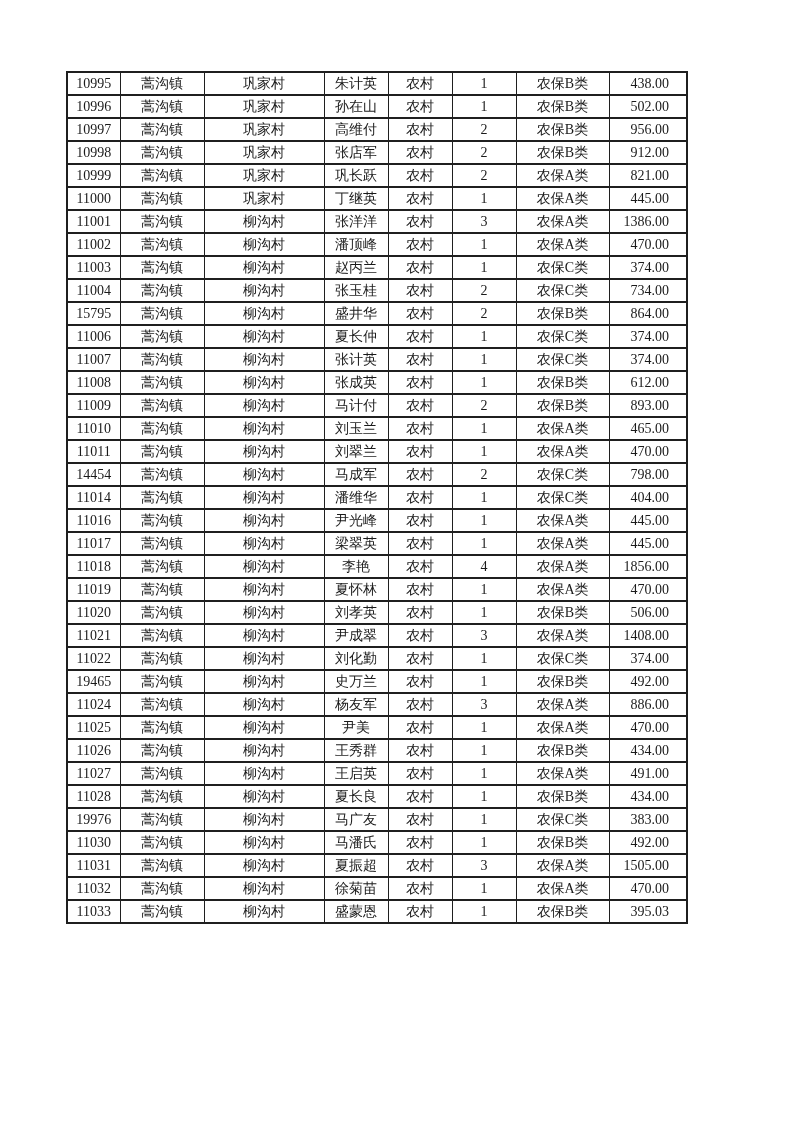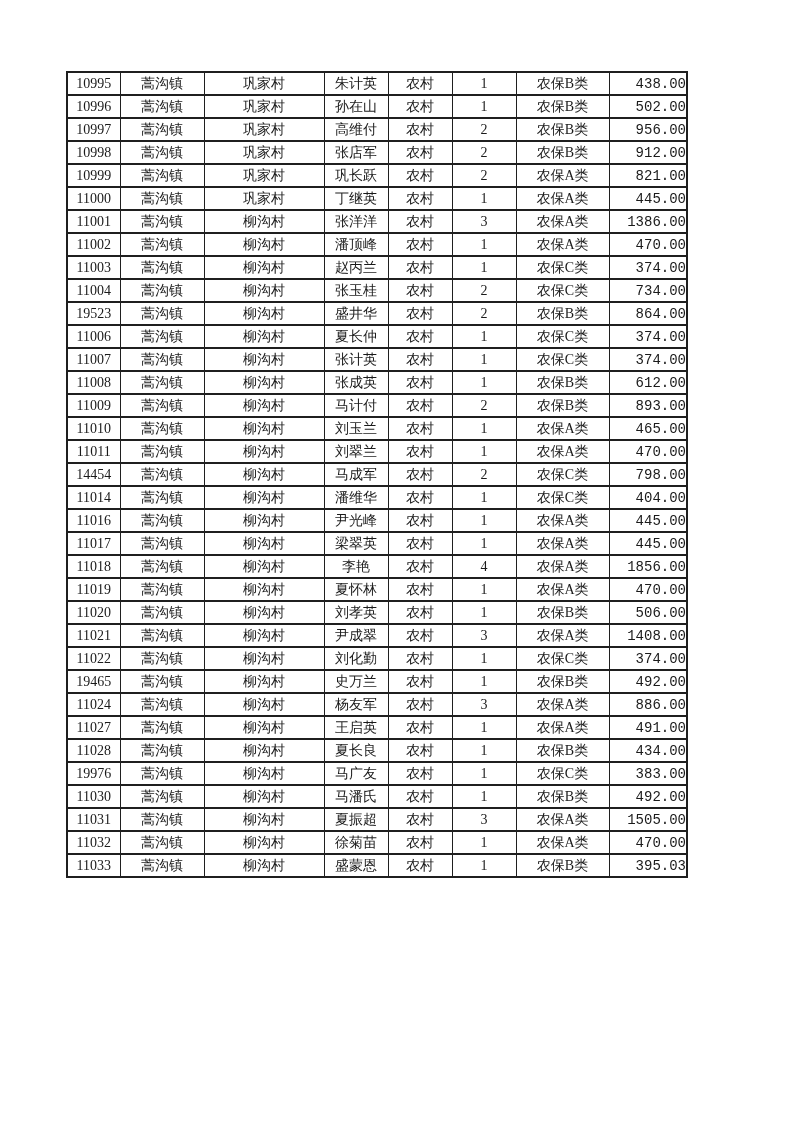--- a/index.html
+++ b/index.html
@@ -49,21 +49,21 @@
   col.c0 { width: 53px; }
   col.c1 { width: 84px; }
   col.c2 { width: 120px; }
   col.c3 { width: 64px; }
   col.c4 { width: 64px; }
   col.c5 { width: 64px; }
   col.c6 { width: 93px; }
   col.c7 { width: 78px; }
   table.roster td:nth-child(8) {
     text-align: right;
-    font-family: Liberation Mono, monospace;
+    padding-right: 17px;
   }
 </style>
 </head>
 <body>
 
 <div class="page">
   <table class="roster">
     <colgroup>
       <col class="c0">
         <col class="c1">
@@ -169,21 +169,21 @@
           <td>11004</td>
           <td>蒿沟镇</td>
           <td>柳沟村</td>
           <td>张玉桂</td>
           <td>农村</td>
           <td>2</td>
           <td>农保C类</td>
           <td>734.00</td>
         </tr>
         <tr>
-          <td>19523</td>
+          <td>15795</td>
           <td>蒿沟镇</td>
           <td>柳沟村</td>
           <td>盛井华</td>
           <td>农村</td>
           <td>2</td>
           <td>农保B类</td>
           <td>864.00</td>
         </tr>
         <tr>
           <td>11006</td>
@@ -347,20 +347,40 @@
         </tr>
         <tr>
           <td>11024</td>
           <td>蒿沟镇</td>
           <td>柳沟村</td>
           <td>杨友军</td>
           <td>农村</td>
           <td>3</td>
           <td>农保A类</td>
           <td>886.00</td>
+        </tr>
+        <tr>
+          <td>11025</td>
+          <td>蒿沟镇</td>
+          <td>柳沟村</td>
+          <td>尹美</td>
+          <td>农村</td>
+          <td>1</td>
+          <td>农保A类</td>
+          <td>470.00</td>
+        </tr>
+        <tr>
+          <td>11026</td>
+          <td>蒿沟镇</td>
+          <td>柳沟村</td>
+          <td>王秀群</td>
+          <td>农村</td>
+          <td>1</td>
+          <td>农保B类</td>
+          <td>434.00</td>
         </tr>
         <tr>
           <td>11027</td>
           <td>蒿沟镇</td>
           <td>柳沟村</td>
           <td>王启英</td>
           <td>农村</td>
           <td>1</td>
           <td>农保A类</td>
           <td>491.00</td>

